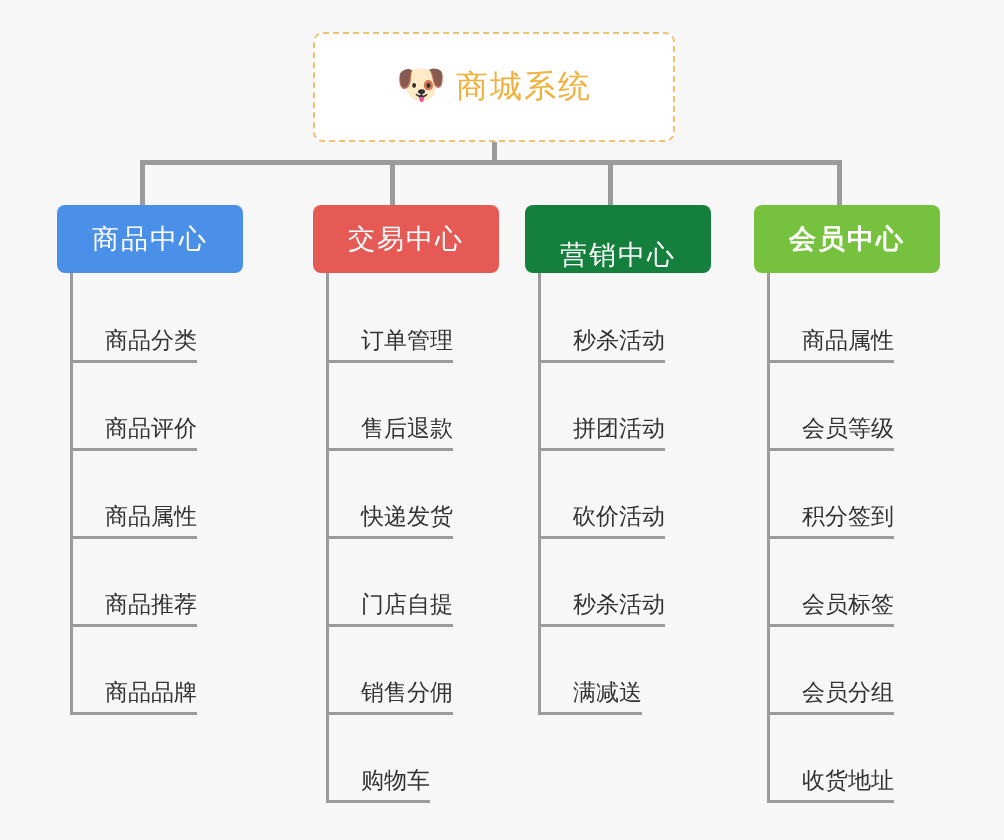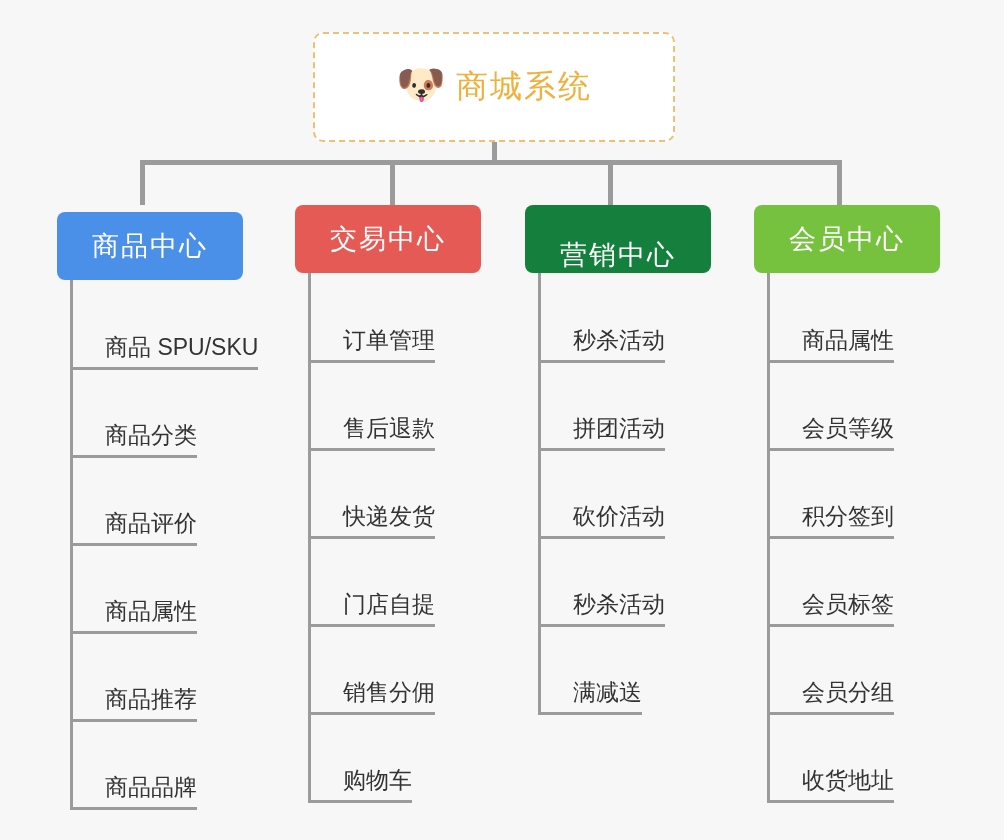--- a/index.html
+++ b/index.html
@@ -76,21 +76,21 @@
   #conn-drop-1 { left: 390px; }
   #conn-drop-2 { left: 608px; }
   #conn-drop-3 { left: 837px; }
 
   
   .column {
     position: absolute;
     top: 205px;
   }
   #column-0 { left: 57px;  width: 300px; }
-  #column-1 { left: 295px; width: 290px; }
+  #column-1 { left: 313px; width: 290px; }
   #column-2 { left: 525px; width: 290px; }
   #column-3 { left: 754px; width: 250px; }
 
   .branch-header {
     width: 186px;
     height: 68px;
     border-radius: 8px;
     display: flex;
     align-items: center;
     justify-content: center;
@@ -145,28 +145,24 @@
   </div>
 
   <div class="conn" id="conn-stem"></div>
   <div class="conn" id="conn-bus"></div>
   <div class="conn conn-drop" id="conn-drop-0"></div>
   <div class="conn conn-drop" id="conn-drop-1"></div>
   <div class="conn conn-drop" id="conn-drop-2"></div>
   <div class="conn conn-drop" id="conn-drop-3"></div>
 
   <div class="column" id="column-0">
-      <div class="branch-header" style="background: rgb(74, 144, 232); margin-top: 7px;">
+      <div class="branch-header" style="background: rgb(74, 144, 232);">
         <span>商品中心</span>
       </div>
       <div class="item-list">
-        <div class="item">
-          <span class="item-label">商品 SPU/SKU</span>
-          <span class="item-underline" style="width: 35px;"></span>
-        </div>
         <div class="item">
           <span class="item-label">商品分类</span>
           <span class="item-underline" style="width: 35px;"></span>
         </div>
         <div class="item">
           <span class="item-label">商品评价</span>
           <span class="item-underline" style="width: 35px;"></span>
         </div>
         <div class="item">
           <span class="item-label">商品属性</span>
@@ -234,21 +230,21 @@
           <span class="item-label">秒杀活动</span>
           <span class="item-underline" style="width: 35px;"></span>
         </div>
         <div class="item">
           <span class="item-label">满减送</span>
           <span class="item-underline" style="width: 35px;"></span>
         </div>
       </div>
     </div>
   <div class="column" id="column-3">
-      <div class="branch-header" style="background: rgb(118, 194, 63);">
+      <div class="branch-header" style="background: rgb(118, 194, 63); font-weight: bold;">
         <span>会员中心</span>
       </div>
       <div class="item-list">
         <div class="item">
           <span class="item-label">商品属性</span>
           <span class="item-underline" style="width: 35px;"></span>
         </div>
         <div class="item">
           <span class="item-label">会员等级</span>
           <span class="item-underline" style="width: 35px;"></span>

